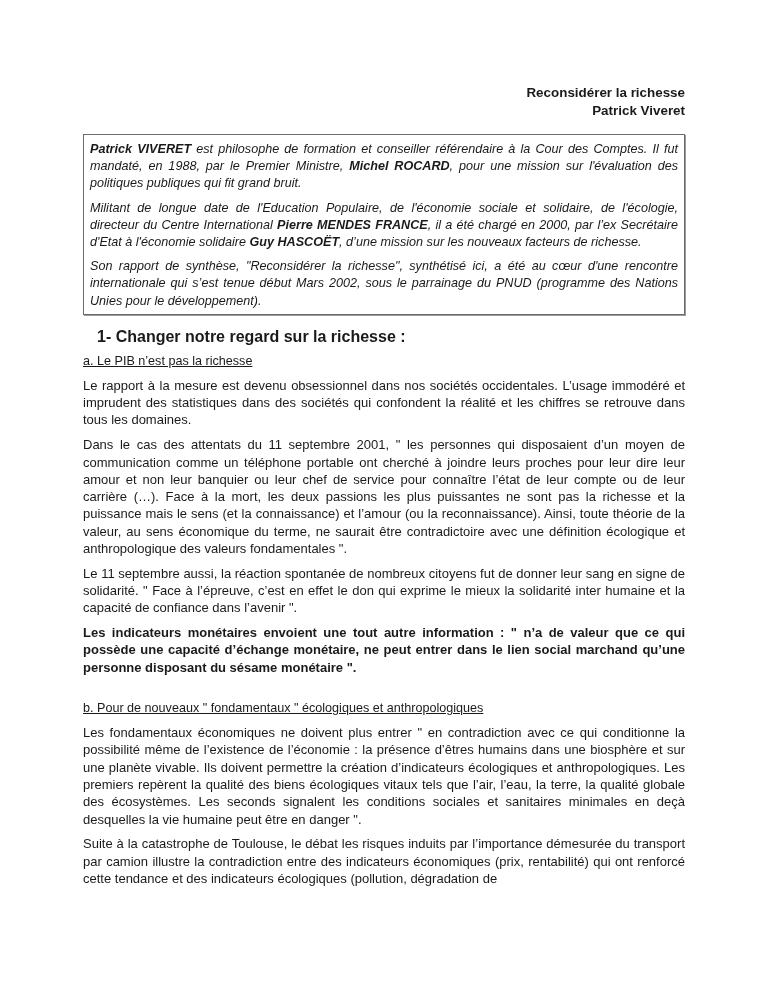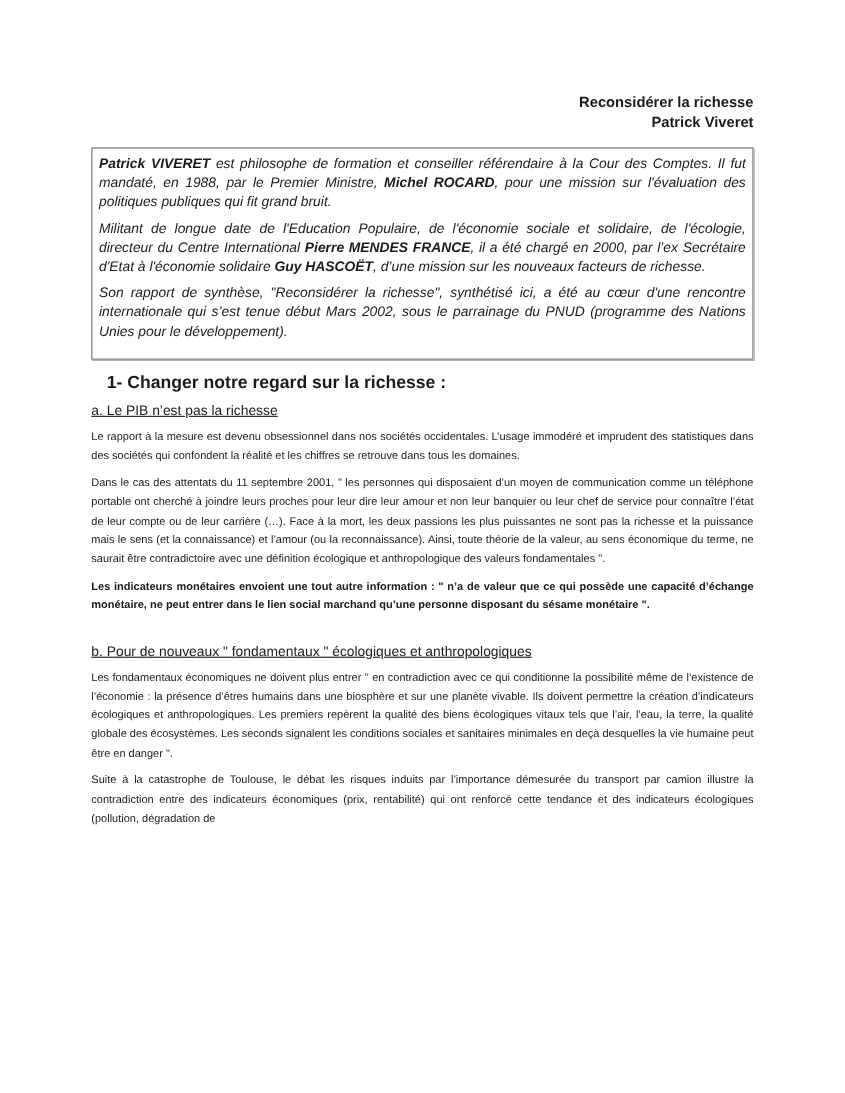--- a/index.html
+++ b/index.html
@@ -25,21 +25,21 @@
       text-align: right;
       font-weight: bold;
       font-size: 13.4px;
       line-height: 18px;
       margin: 0;
     }
     .bio-box {
       margin-top: 14px;
       border: 1px solid #6b6b6b;
       box-shadow: 1px 1px 0 #9a9a9a;
-      padding: 6px 6px 16px 6px;
+      padding: 6px 6px 4px 6px;
       font-style: italic;
       font-size: 12.6px;
       line-height: 17.2px;
       text-align: justify;
     }
     .bio-box p {
       margin: 0 0 7px 0;
     }
     .bio-box p:last-child {
       margin-bottom: 0;
@@ -53,21 +53,21 @@
       line-height: 20px;
       margin: 12px 0 6px 14px;
     }
     .subheading {
       text-decoration: underline;
       font-size: 12.6px;
       line-height: 17px;
       margin: 0 0 7px 0;
     }
     .body-p {
-      font-size: 10px;
+      font-size: 13px;
       line-height: 17.3px;
       text-align: justify;
       margin: 0 0 7.5px 0;
     }
     .body-p.tight {
       margin-bottom: 0;
       text-align: left;
       font-weight: bold;
     }
     .spacer {
@@ -85,20 +85,21 @@
     <p><b>Patrick VIVERET</b><span> est philosophe de formation et conseiller référendaire à la Cour des Comptes. Il fut mandaté, en 1988, par le Premier Ministre, </span><b>Michel ROCARD</b><span>, pour une mission sur l'évaluation des politiques publiques qui fit grand bruit.</span></p>
     <p><span>Militant de longue date de l'Education Populaire, de l'économie sociale et solidaire, de l'écologie, directeur du Centre International </span><b>Pierre MENDES FRANCE</b><span>, il a été chargé en 2000, par l’ex Secrétaire d'Etat à l'économie solidaire </span><b>Guy HASCOËT</b><span>,  d’une mission sur les nouveaux facteurs de richesse.</span></p>
     <p>Son rapport de synthèse, "Reconsidérer la richesse", synthétisé ici, a été au cœur d'une rencontre internationale qui s’est tenue début Mars 2002, sous le parrainage du PNUD (programme des Nations Unies pour le développement).</p>
   </div>
 
   <div class="section-heading">1- Changer notre regard sur la richesse :</div>
 
   <div class="subheading">a. Le PIB n’est pas la richesse</div>
   <p class="body-p">Le rapport à la mesure est devenu obsessionnel dans nos sociétés occidentales. L’usage immodéré et imprudent des statistiques dans des sociétés qui confondent la réalité et les chiffres se retrouve dans tous les domaines.</p>
   <p class="body-p">Dans le cas des attentats du 11 septembre 2001, " les personnes qui disposaient d’un moyen de communication comme un téléphone portable ont cherché à joindre leurs proches pour leur dire leur amour et non leur banquier ou leur chef de service pour connaître l’état de leur compte ou de leur carrière (…). Face à la mort, les deux passions les plus puissantes ne sont pas la richesse et la puissance mais le sens (et la connaissance) et l’amour (ou la reconnaissance). Ainsi, toute théorie de la valeur,  au sens économique du terme, ne saurait être contradictoire  avec  une définition écologique et anthropologique des valeurs fondamentales ".</p>
+  <p class="body-p">Le 11 septembre aussi, la réaction spontanée de nombreux citoyens fut de donner leur sang en signe de solidarité. " Face à l’épreuve, c’est en effet le don qui exprime le mieux la solidarité inter humaine et la capacité de confiance dans l’avenir ".</p>
   <p class="body-p tight" style="text-align:justify">Les indicateurs monétaires envoient une tout autre information : " n’a de valeur que ce qui possède une capacité d’échange monétaire, ne peut entrer dans le lien social marchand qu’une personne disposant du sésame monétaire ".</p>
 
   <div class="spacer"></div>
 
   <div class="subheading">b. Pour de nouveaux " fondamentaux " écologiques et anthropologiques</div>
   <p class="body-p">Les fondamentaux économiques ne doivent plus entrer " en contradiction   avec  ce qui conditionne la possibilité même de l’existence de l’économie : la présence d’êtres humains dans une biosphère et sur une planète vivable. Ils doivent permettre la création d’indicateurs écologiques et anthropologiques. Les premiers repèrent la qualité des biens écologiques vitaux tels que l’air, l’eau, la terre, la qualité globale des écosystèmes. Les seconds signalent les conditions sociales et sanitaires minimales en deçà desquelles la vie humaine peut être en danger ".</p>
   <p class="body-p">Suite à la catastrophe de Toulouse, le débat les risques induits par l’importance démesurée du transport par camion illustre la contradiction entre  des  indicateurs économiques (prix, rentabilité) qui ont renforcé cette tendance et des indicateurs écologiques (pollution, dégradation de</p>
 </div>
 
 </body></html>

